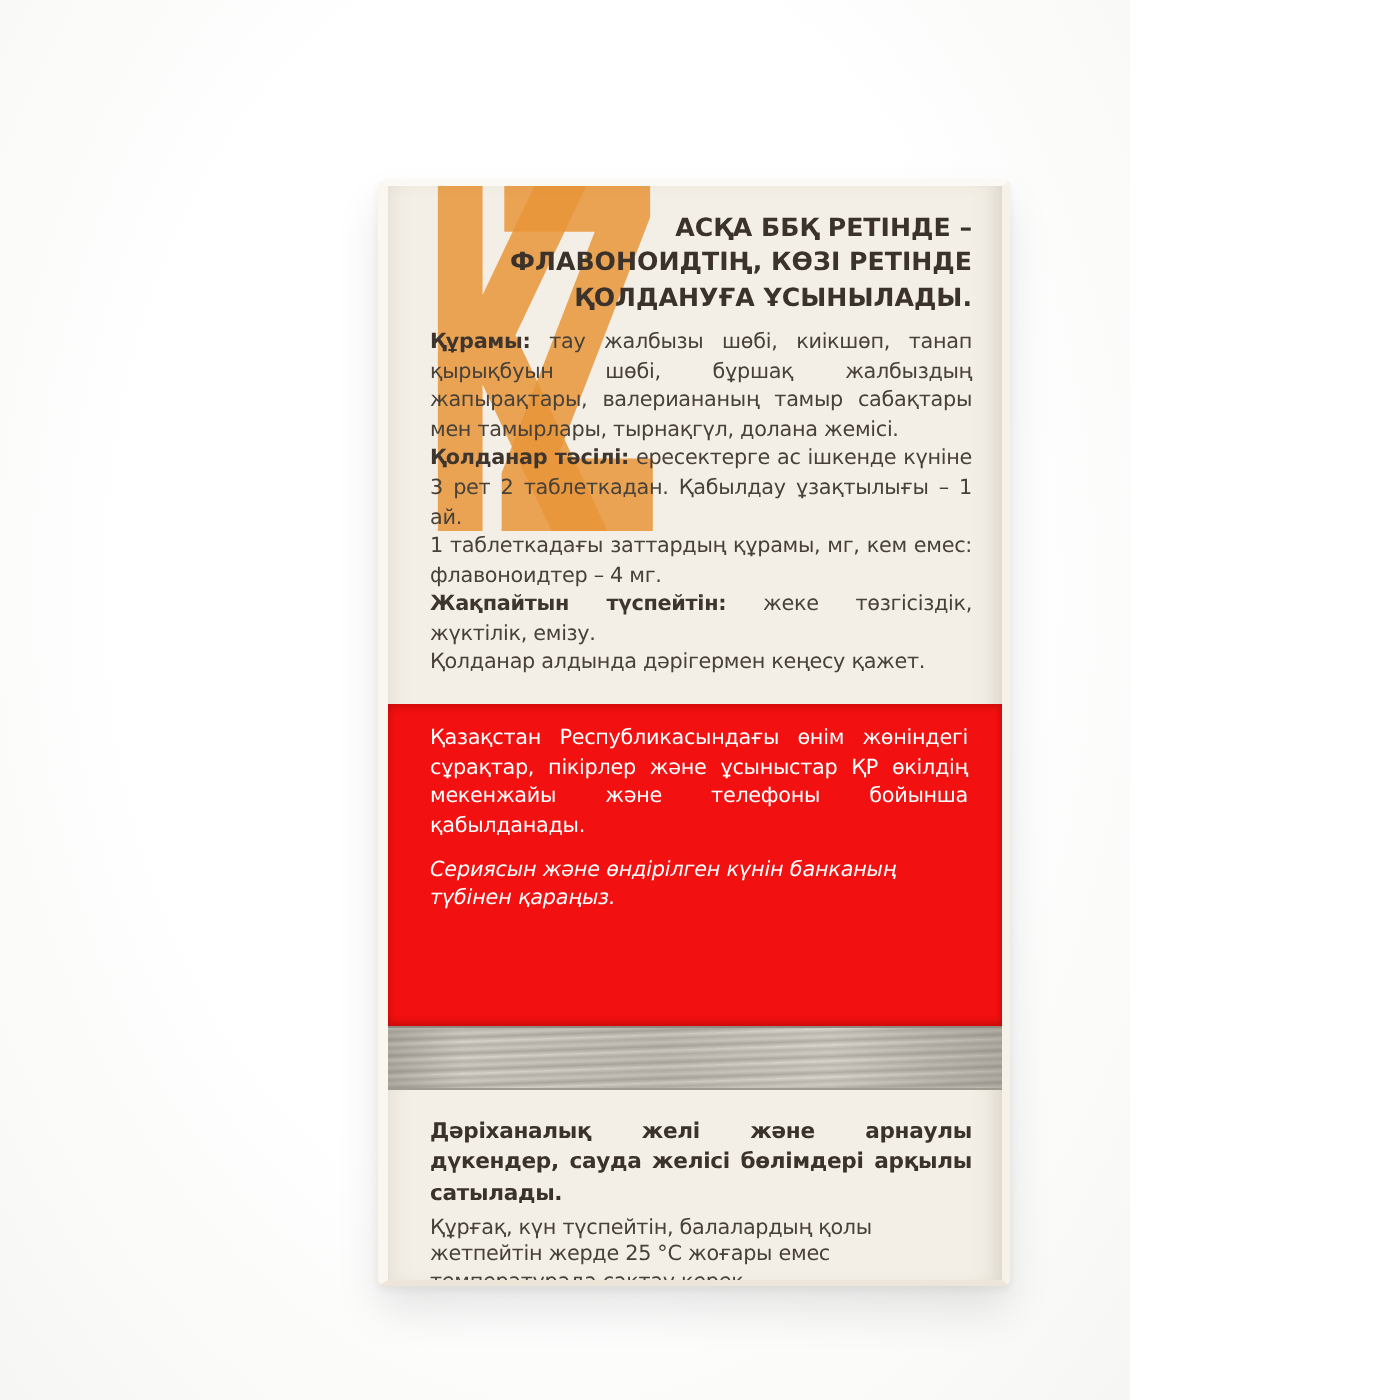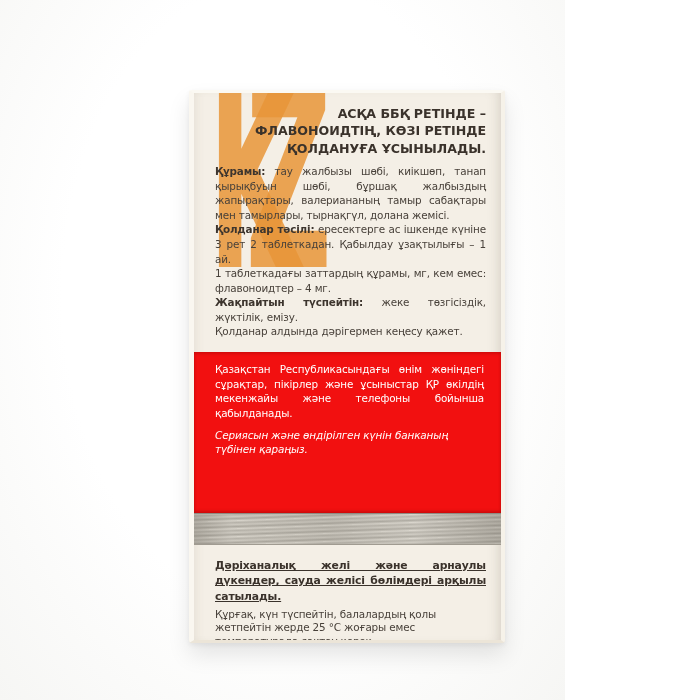--- a/index.html
+++ b/index.html
@@ -35,21 +35,21 @@
   .blob-b{left:170px;top:-1px;width:118px;height:18px;background:rgba(255,225,220,0.48);}
   .blob-c{left:0px;top:17px;width:48px;height:13px;background:rgba(255,235,230,0.42);}
   .blob-d{left:44px;top:21px;width:182px;height:26px;background:rgba(255,230,225,0.5);border-radius:12px;}
   .redp{margin:0;font-size:10.4px;line-height:1.40;text-align:justify;letter-spacing:-0.15px;}
   .series{margin:9px 0 0 0;font-size:10.4px;font-style:italic;line-height:1.3;letter-spacing:-0.1px;}
   .foil{height:32px;border-top:1px solid #8f8b82;border-bottom:1px solid #a09b91;box-sizing:border-box;
         background:
           linear-gradient(90deg,rgba(110,105,95,0.30),rgba(255,255,255,0) 12%,rgba(110,105,95,0.12) 45%,rgba(255,255,255,0.05) 72%,rgba(110,105,95,0.30)),
           repeating-linear-gradient(178deg,#d9d5cc 0px,#b7b3aa 2px,#cdc9c0 4px,#ada9a0 6px,#d3cfc6 8px);}
   .bottom{padding:13px 15px 0 21px;}
-  .salesp{margin:0 0 4px 0;font-size:10.8px;font-weight:bold;color:#3a322b;line-height:1.42;text-align:justify;letter-spacing:-0.15px;text-decoration:underline;}
+  .salesp{margin:0 0 4px 0;font-size:10.8px;font-weight:bold;color:#3a322b;line-height:1.42;text-align:justify;letter-spacing:-0.15px;}
   .storep{margin:0;font-size:10.4px;color:#48413a;line-height:1.28;letter-spacing:-0.15px;}
 </style>
 </head>
 <body>
 
 <div class="stage">
   <div class="box">
 
     <div class="front">
       <div class="watermark">KZ</div>

